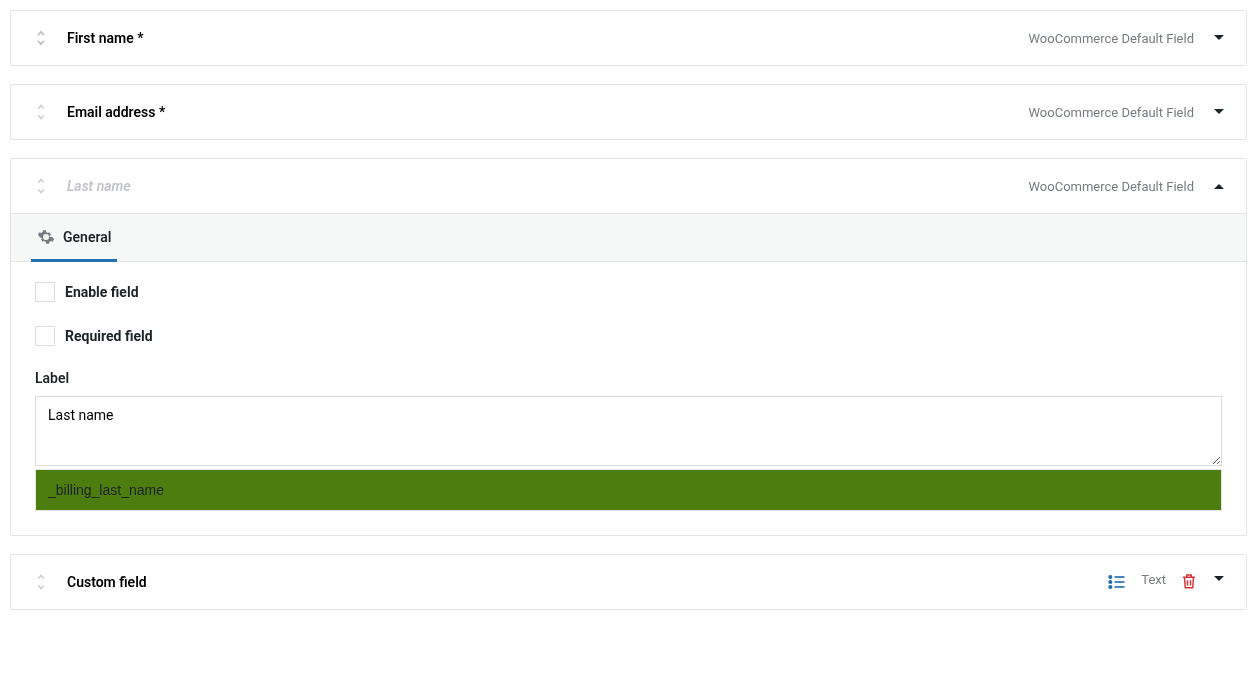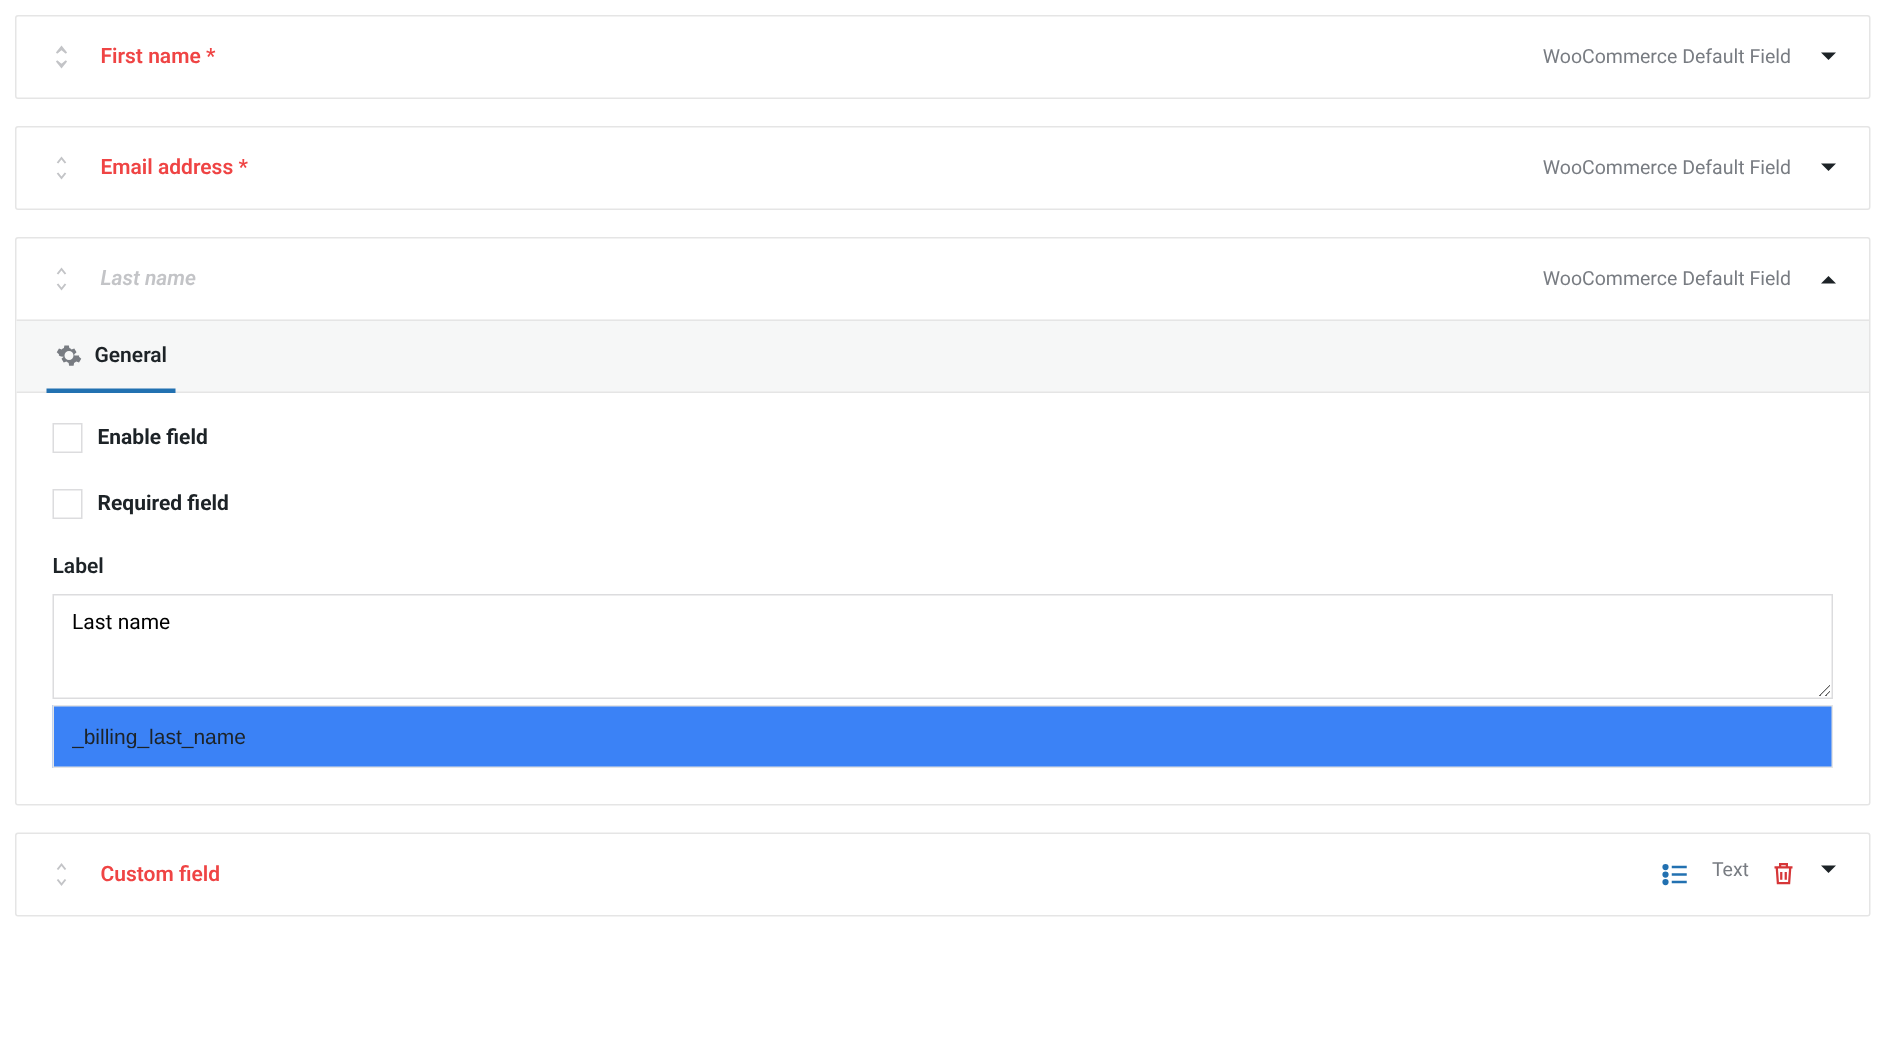--- a/index.html
+++ b/index.html
@@ -29,21 +29,21 @@
     color: #c3c4c7;
     cursor: move;
     display: inline-flex;
     align-items: center;
     justify-content: center;
   }
   .drag-handle svg { width: 16px; height: 16px; }
   .field-title {
     font-weight: 600;
     font-size: 14px;
-    color: #ef4444;
+    color: #000000;
   }
   .field-title.disabled {
     color: #c3c4c7;
     font-style: italic;
   }
   .spacer { flex: 1; }
   .field-badge {
     color: #787c82;
     font-size: 13px;
     margin-right: 18px;
@@ -113,21 +113,21 @@
     font-size: 14px;
     resize: both;
     min-height: 70px;
     background: #fff;
   }
   .txt-ro {
     width: 100%;
     border: 1px solid #e5e5e5;
     padding: 12px;
     font-size: 14px;
-    background: #3b82f6;
+    background: #4d7c0f;
     color: #1d2327;
   }
 
   
   .ctrl-right {
     display: flex;
     gap: 14px;
   }
   .ctrl-icon { color: #2271b1; display:inline-flex; width:20px; height:20px; }
   .ctrl-type { color: #787c82; font-size: 13px; }

